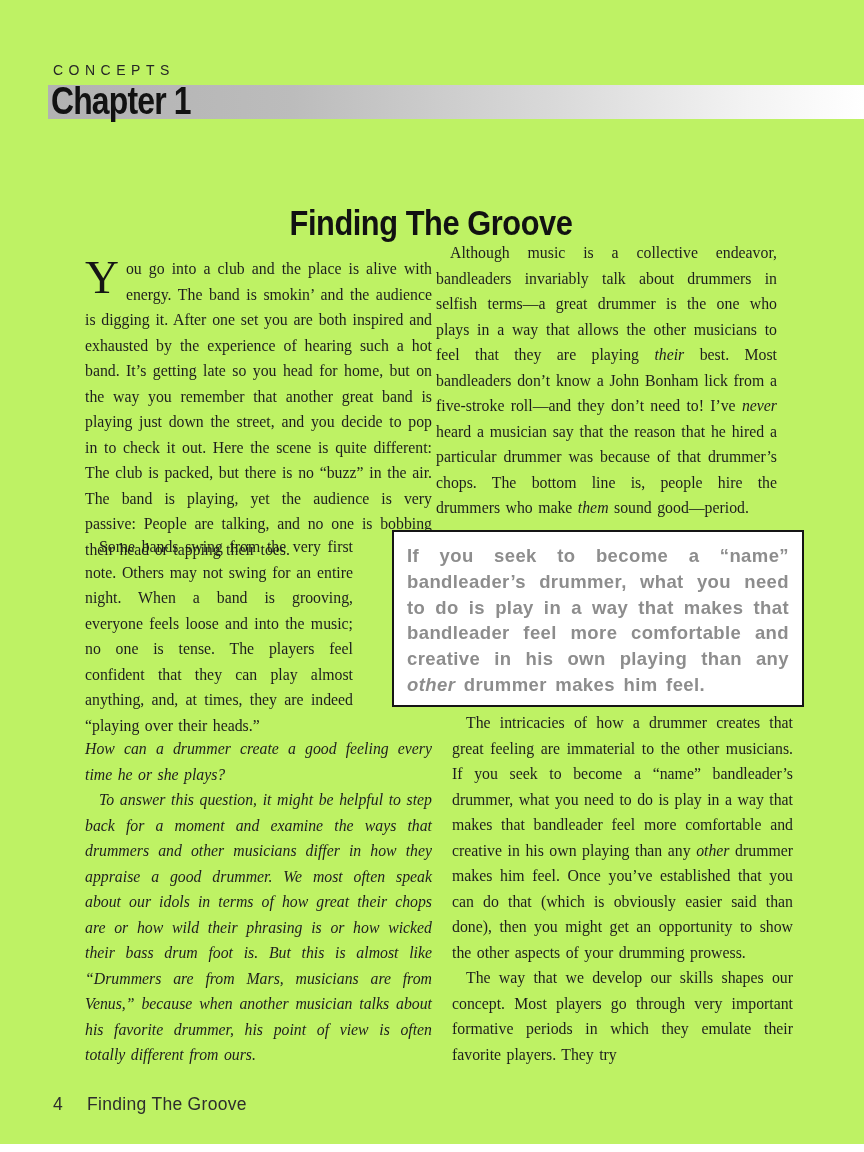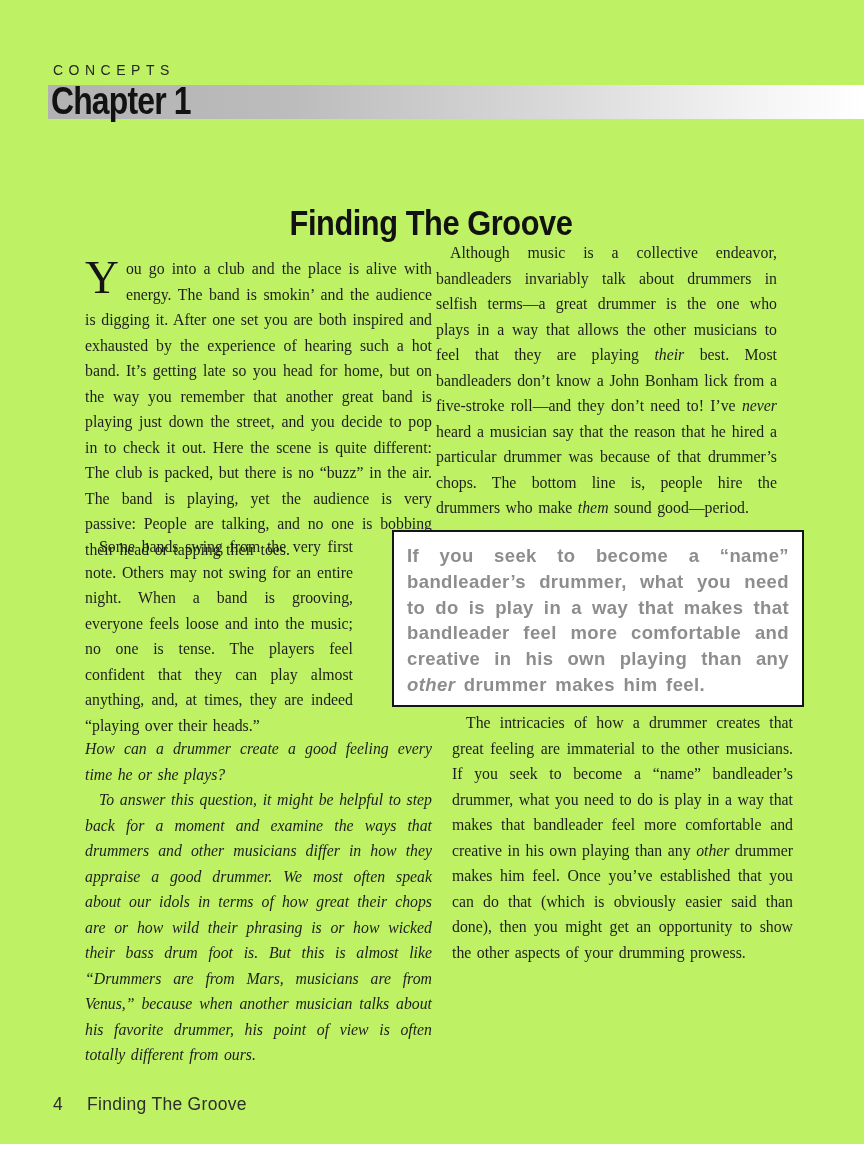--- a/index.html
+++ b/index.html
@@ -117,20 +117,21 @@
   <div class="txt col-right-1">
     <p class="ind"><span>Although music is a collective endeavor, bandleaders invariably talk about drummers in selfish terms—a great drummer is the one who plays in a way that allows the other musicians to feel that they are playing </span><i>their</i><span> best. Most bandleaders don’t know a John Bonham lick from a five-stroke roll—and they don’t need to! I’ve </span><i>never</i><span> heard a musician say that the reason that he hired a particular drummer was because of that drummer’s chops. The bottom line is, people hire the drummers who make </span><i>them</i><span> sound good—period.</span></p>
   </div>
 
   <div class="pull-quote">
     <p class="q"><span>If you seek to become a “name” bandleader’s drummer, what you need to do is play in a way that makes that bandleader feel more comfortable and creative in his own playing than any </span><i>other</i><span> drummer makes him feel.</span></p>
   </div>
 
   <div class="txt col-right-2">
     <p class="ind"><span>The intricacies of how a drummer creates that great feeling are immaterial to the other musicians. If you seek to become a “name” bandleader’s drummer, what you need to do is play in a way that makes that bandleader feel more comfortable and creative in his own playing than any </span><i>other</i><span> drummer makes him feel. Once you’ve established that you can do that (which is obviously easier said than done), then you might get an opportunity to show the other aspects of your drumming prowess.</span></p>
+    <p class="ind">The way that we develop our skills shapes our concept. Most players go through very important formative periods in which they emulate their favorite players. They try</p>
   </div>
 
   <div class="footer">
     <span>4</span>
     <span>Finding The Groove</span>
   </div>
 
 </div>
 
 </body></html>

